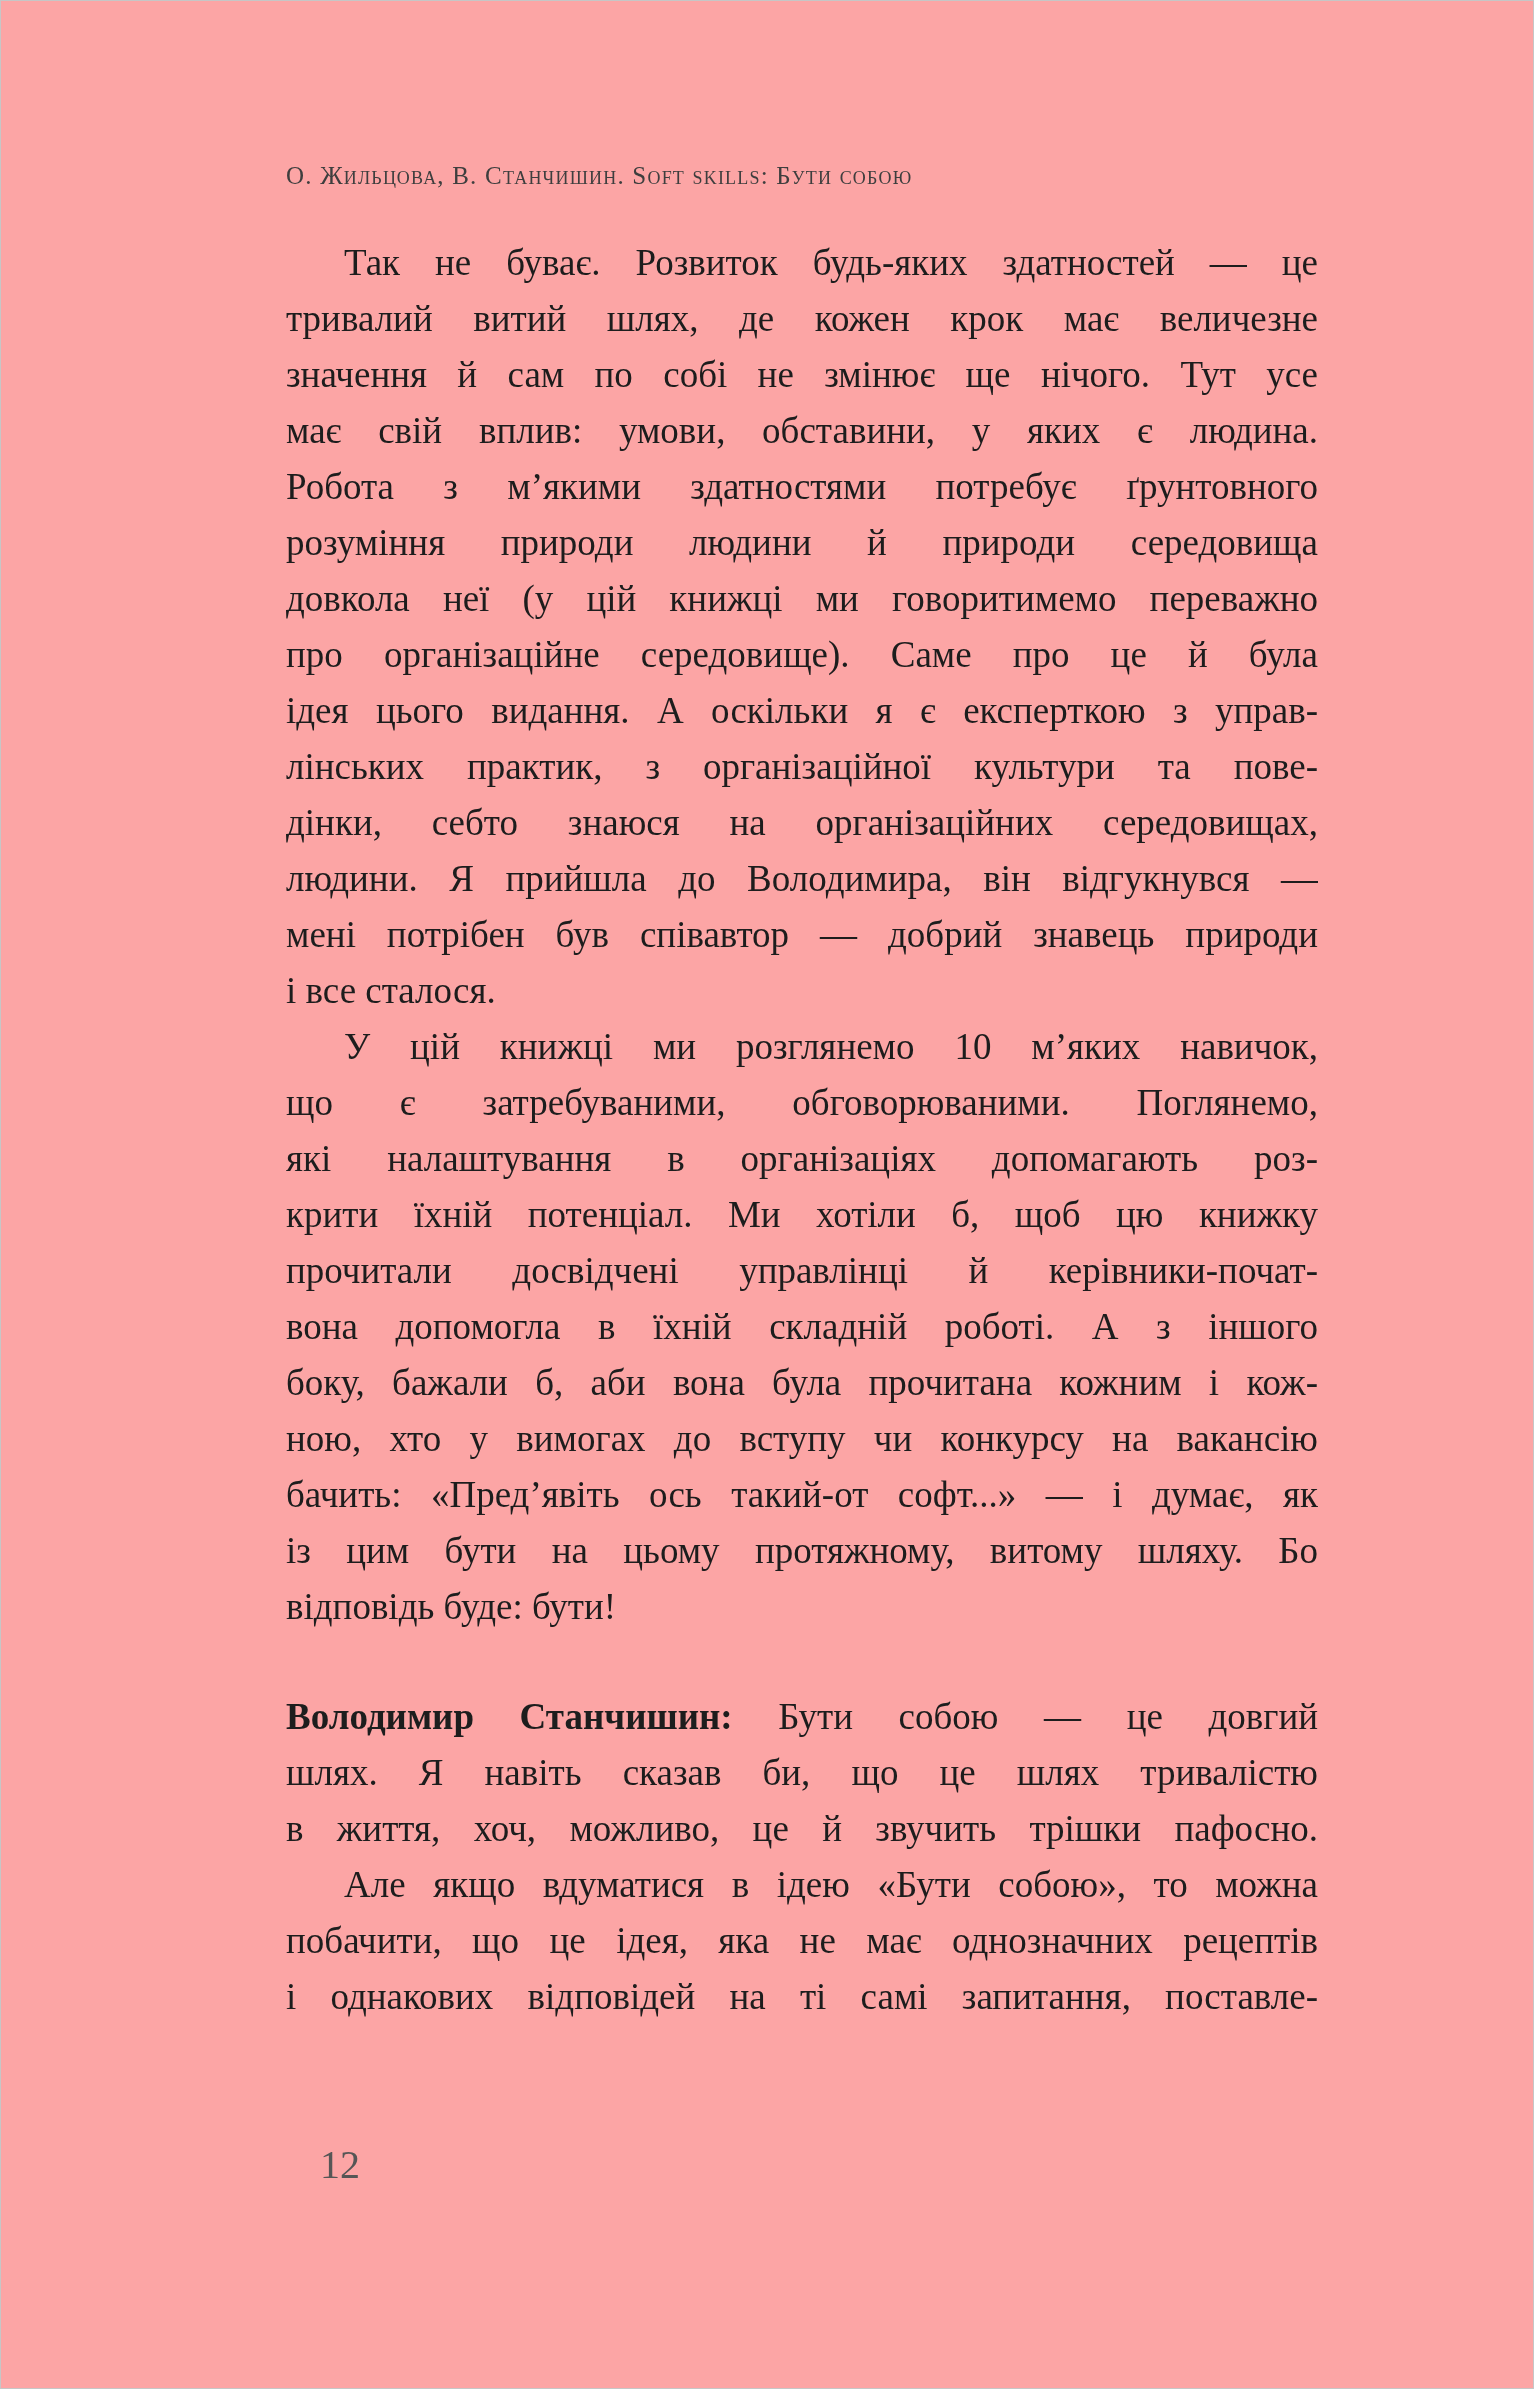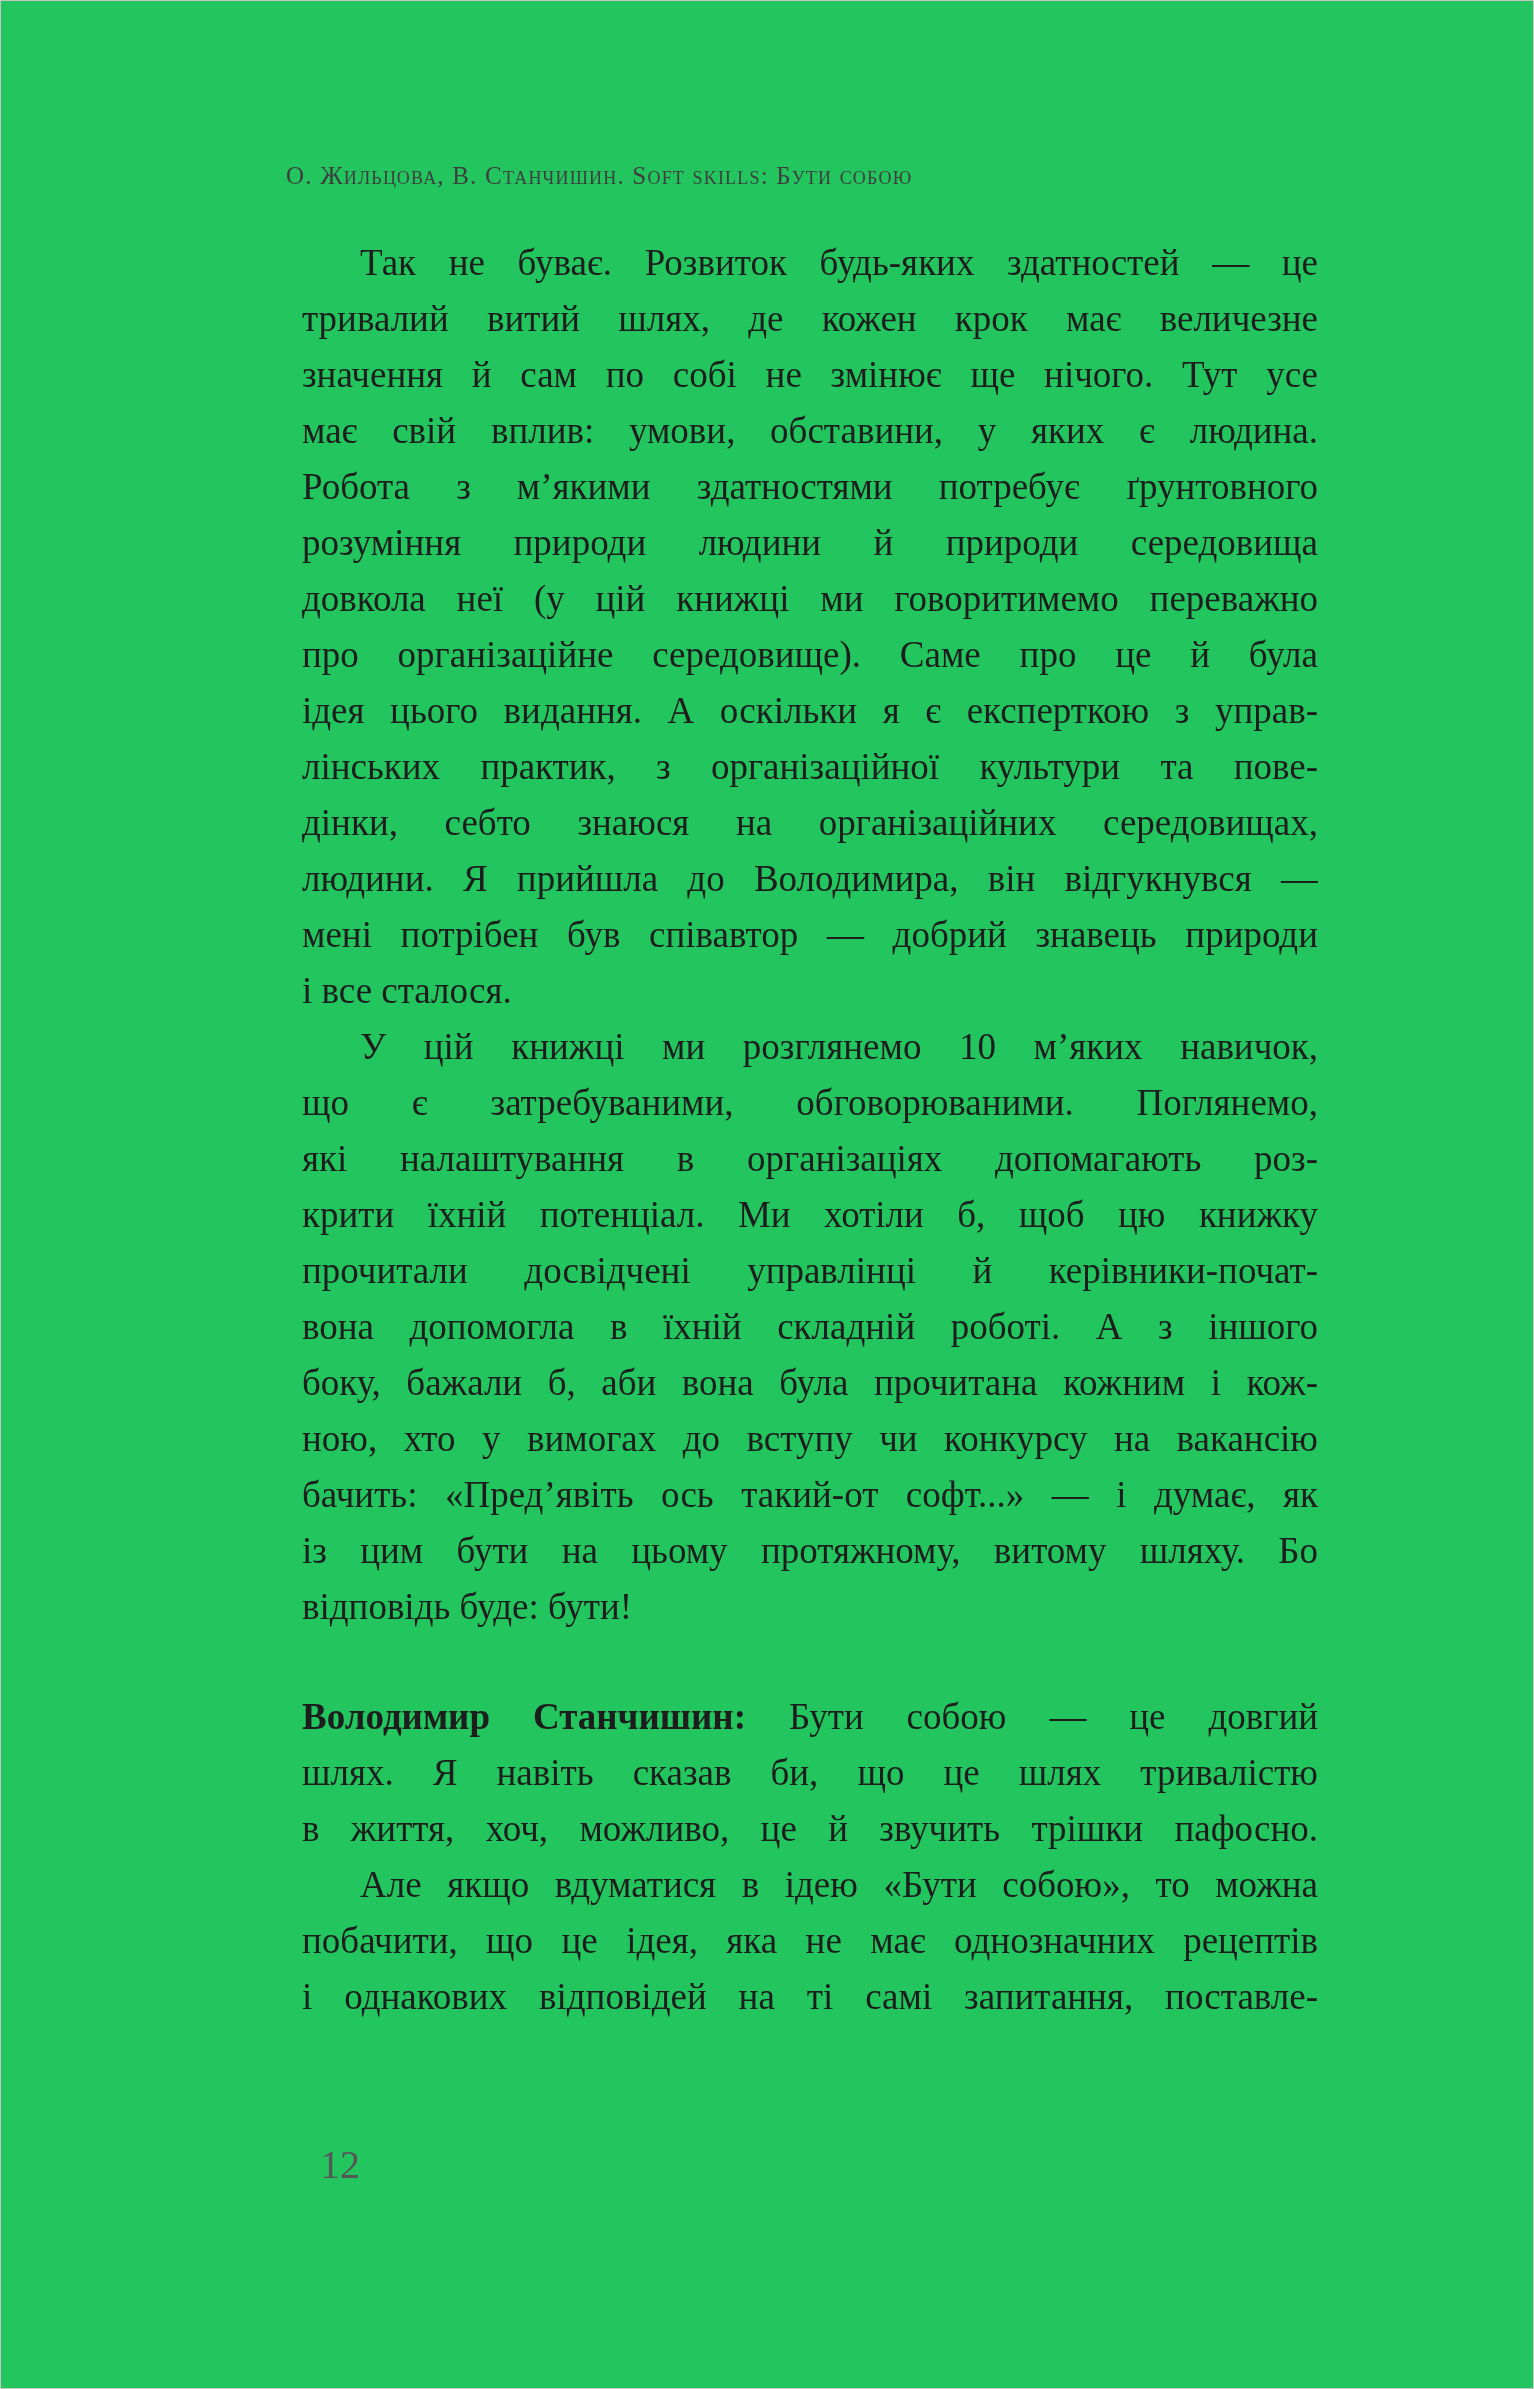--- a/index.html
+++ b/index.html
@@ -4,21 +4,21 @@
 <style>
   html, body {
     margin: 0;
     padding: 0;
     background: #e8e8e8;
   }
   .page {
     position: relative;
     width: 1534px;
     height: 2389px;
-    background: #22c55e;
+    background: #fca5a5;
     border: 0.8px solid #c6c6c6;
     box-sizing: border-box;
     font-family: "Liberation Serif", "DejaVu Serif", serif;
     color: #1d1d1d;
     overflow: hidden;
   }
   .running-header {
     position: absolute;
     left: 285px;
     top: 157px;
@@ -44,21 +44,20 @@
     margin-top: 54px;
   }
   .line {
     height: 56px;
     line-height: 56px;
     font-size: 37px;
     overflow: hidden;
     text-align: justify;
     text-align-last: justify;
     white-space: nowrap;
-    margin-left: 16px;
   }
   .line.last {
     text-align: center;
     text-align-last: left;
   }
   .para.indent .line:first-child {
     text-indent: 58px;
   }
   .speaker {
     font-weight: bold;

